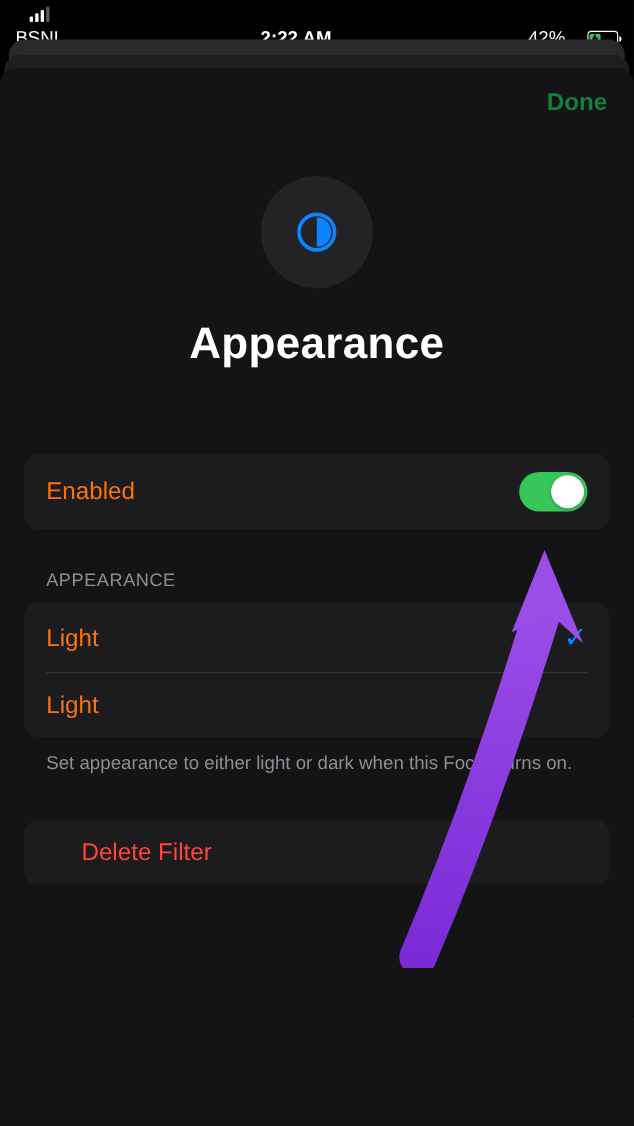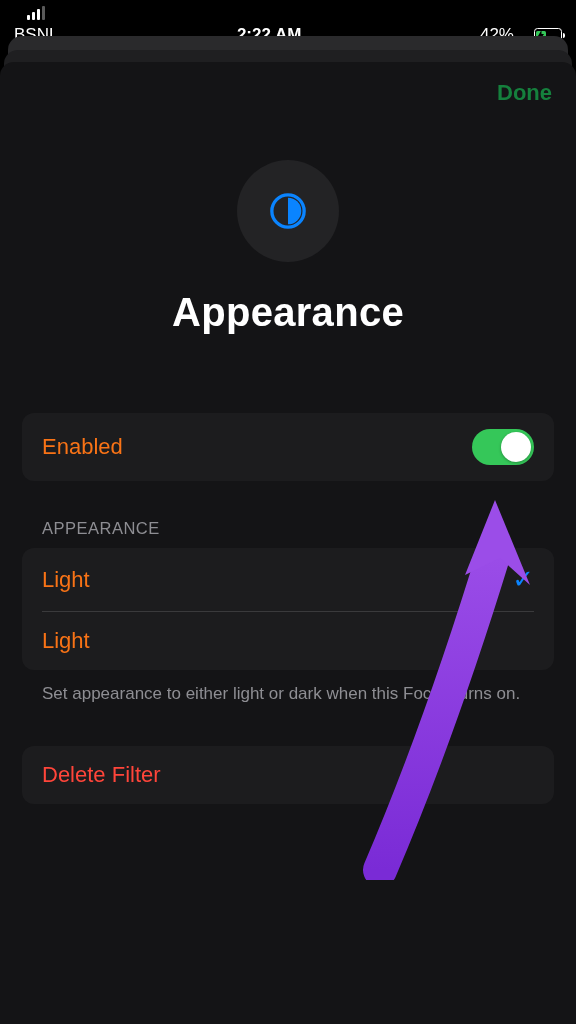--- a/index.html
+++ b/index.html
@@ -58,21 +58,21 @@
     .row + .row { border-top: 0.5px solid #3a3a3c; margin: 0 20px; padding-left:0; padding-right:0; }
     .row-label { color:#f97316; font-size:22px; font-weight:400; }
     .check { color:#0a84ff; font-size:26px; font-weight:400; }
 
     .toggle { width:62px; height:36px; background:#35c759; border-radius:18px; position:relative; cursor:pointer; }
     .toggle-knob { position:absolute; right:3px; top:3px; width:30px; height:30px; background:#fff; border-radius:50%; box-shadow:0 1px 3px rgba(0,0,0,0.3); }
 
     .section-header { color:#8e8e93; font-size:16.5px; font-weight:400; letter-spacing:0.5px; padding: 0 20px 10px; margin-top:38px; }
     .section-footer { color:#8e8e93; font-size:17px; line-height:1.4; padding: 12px 20px 0; }
 
-    .delete-row .row-label { color:#ff453a; }
+    .delete-row .row-label { color:#ff453a;margin-left:32px; }
 
     .arrow-annotation { position:absolute; pointer-events:none; }
   </style>
 </head>
 <body>
 
 <div class="status-bar">
   <div class="status-left">
     <div class="signal-bars">
       <span></span>

